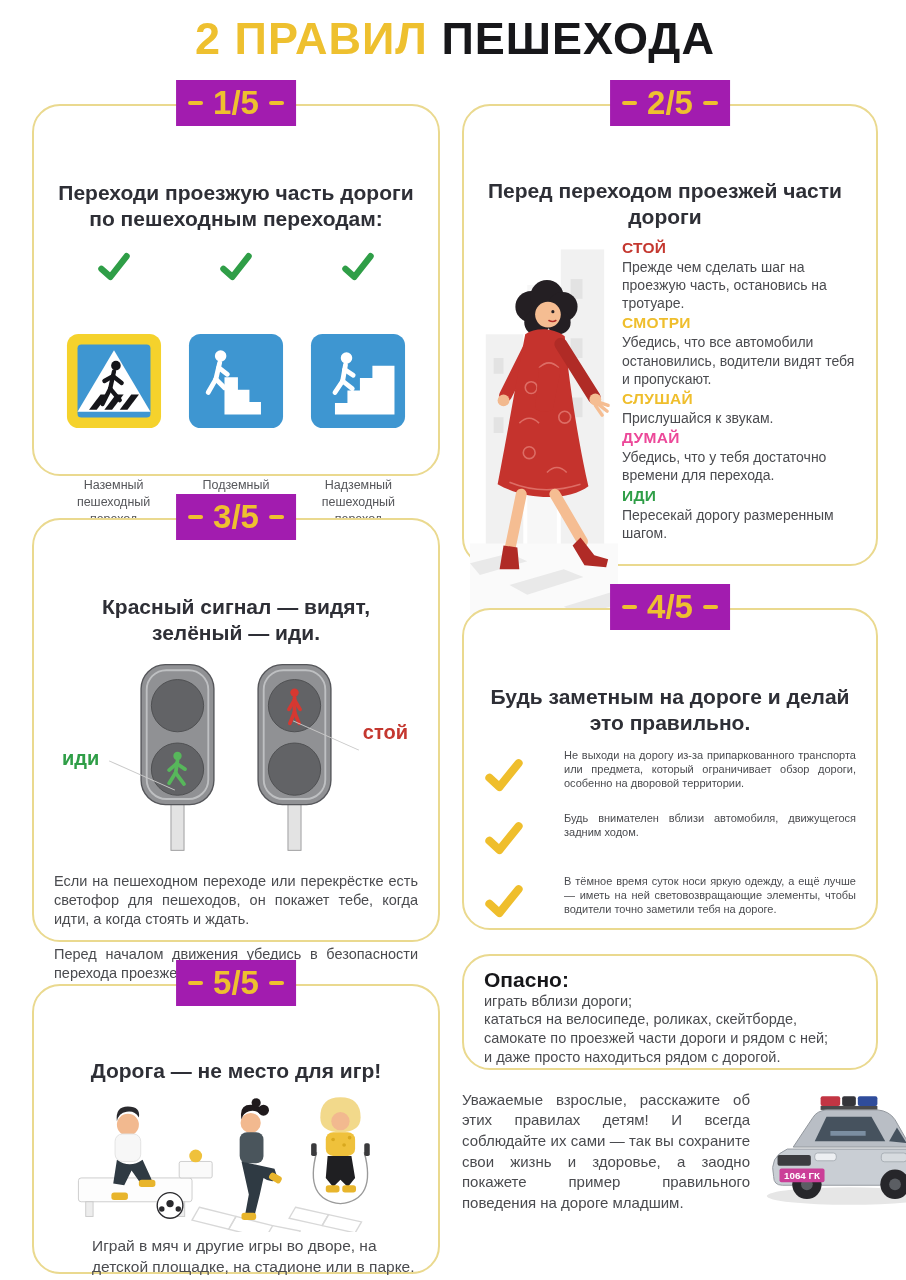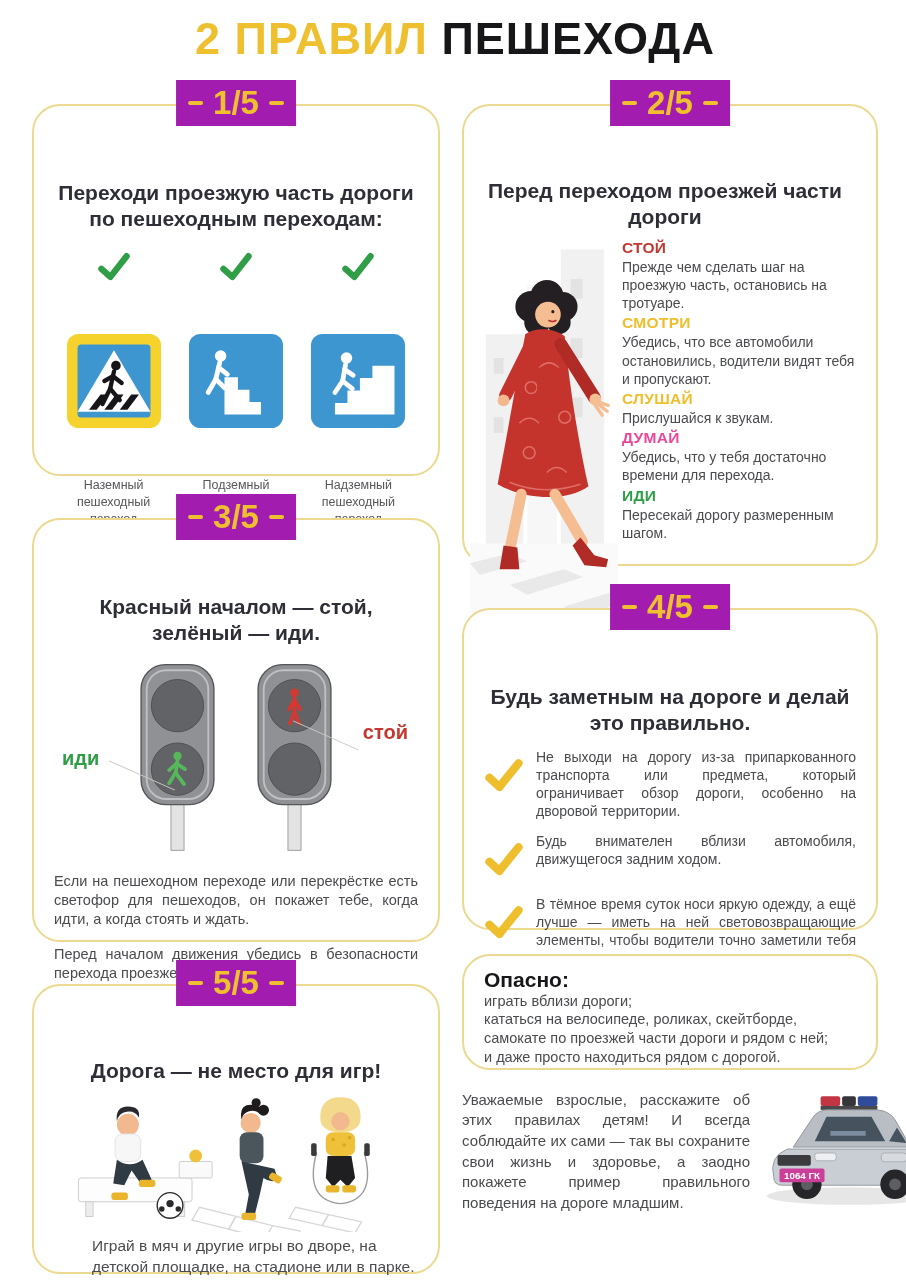--- a/index.html
+++ b/index.html
@@ -53,21 +53,21 @@
   .steps { flex:1; padding-left:4px; }
   .step { margin-top:2px; }
   .step:first-child { margin-top:2px; }
   .step-title { font-size:15.5px; font-weight:800; letter-spacing:.3px; }
   .step-text { font-size:14px; line-height:1.3; color:#4A4B4F; margin-top:1px; }
 
   
   .card4 { height:322px; padding:26px 20px 10px; margin-bottom:24px; }
   .item { display:flex; align-items:flex-start; gap:12px; margin-top:11px; }
   .item .check { flex:none; margin-top:8px; }
-  .item p { font-size:14px; line-height:1.3; color:#4A4B4F; text-align:justify; }
+  .item p { font-size:11px; line-height:1.3; color:#4A4B4F; text-align:justify;margin-left:28px; }
 
   
   .danger { height:116px; padding:12px 20px; margin-bottom:12px; }
   .danger h3 { font-size:21px; font-weight:800; color:#17171A; }
   .danger div { font-size:14.5px; line-height:1.3; color:#4A4B4F; }
 
   
   .footer { display:flex; gap:6px; align-items:flex-start; }
   .footer p { width:288px; flex:none; font-size:15px; line-height:1.38; color:#4A4B4F; text-align:justify; margin-top:8px; }
   .car-wrap { flex:1; }
@@ -161,21 +161,21 @@
               </svg>
             </span>
             <span class="sign-caption">Надземный пешеходный переход</span>
           </div>
 
         </div>
       </div>
 
       <div class="card card3">
         <div class="card-number">3/5</div>
-        <h2>Красный началом — стой, зелёный — иди.</h2>
+        <h2>Красный сигнал — видят, зелёный — иди.</h2>
 
         <div class="lights-wrap">
           <span class="light-label lbl-go">иди</span>
           <span class="light-label lbl-stop">стой</span>
           <span class="conn conn-go"></span>
           <span class="conn conn-stop"></span>
 
           <span>
             <svg width="103" height="196" viewBox="0 0 110 210">
               <rect x="48" y="150" width="14" height="55" fill="#E3E3E3" stroke="#9A9A9B"></rect>

